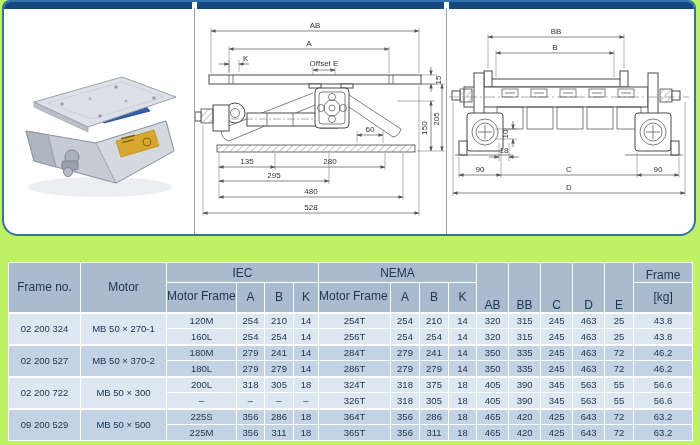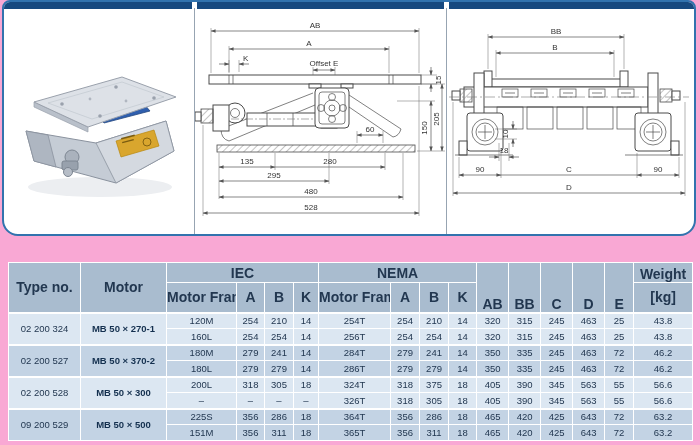--- a/index.html
+++ b/index.html
@@ -2,21 +2,21 @@
 <html style="--navy: #17497f; --panel-border: #3273ae; --hdr: #a9bccf; --row-light: #dce7f2; --row-med: #c3d3e4; --txt: #223750;"><head>
 <meta charset="utf-8">
 <style>
   :root{
     --navy:#17497f; --panel-border:#3273ae; --hdr:#a9bccf;
     --row-light:#dce7f2; --row-med:#c3d3e4; --txt:#223750;
   }
   *{box-sizing:border-box;margin:0;padding:0}
   html,body{background:#fff}
   body{font-family:"Liberation Sans",sans-serif;color:var(--txt)}
-  .page{position:relative;width:700px;height:445px;background:#f9a8d4;overflow:hidden}
+  .page{position:relative;width:700px;height:445px;background:#bef264;overflow:hidden}
 
   
   .drawings-panel{position:absolute;left:2px;top:0;width:694px;height:236px;
     border:2px solid var(--panel-border);border-radius:8px 8px 16px 16px;
     overflow:hidden;display:flex;background:#fff}
   .sec{position:relative;height:100%}
   .sec-photo{width:190px}
   .sec-side{width:251px}
   .sec-end{flex:1}
   .sec::before{content:"";position:absolute;top:0;height:7px;background:var(--navy)}
@@ -31,33 +31,33 @@
   .ext{stroke:#666;stroke-width:0.5;fill:none}
   .geo{stroke:#4a4a4a;stroke-width:1;fill:#fff}
   .geo2{stroke:#4a4a4a;stroke-width:0.7;fill:none}
   .cl{stroke:#777;stroke-width:0.6;fill:none}
 
   
   table.specs{position:absolute;left:8px;top:262px;width:684px;
     border-collapse:collapse;table-layout:fixed;font-size:9.5px;color:var(--txt)}
   table.specs th,table.specs td{border:1px solid #fff;padding:0;text-align:center;
     overflow:hidden;white-space:nowrap}
-  table.specs thead th{background:var(--hdr);font-weight:bold;font-size:14px}
+  table.specs thead th{background:var(--hdr);font-weight:normal;font-size:12px}
   tr.h1{height:20px} tr.h2{height:30px}
   th.h-part,th.h-type{text-align:left;vertical-align:middle}
   th.h-part{padding-left:14px} th.h-type{padding-left:10px;font-weight:bold}
   th.h-span2{vertical-align:bottom;padding-bottom:9px}
   th.h-weight{vertical-align:bottom;padding-bottom:3px}
   th.h-frame{white-space:pre-line;line-height:1.15}
   tbody tr{height:16px}
   tbody tr:first-child td{border-top:2px solid #fff}
   tbody.shade-light td{background:var(--row-light)}
   tbody.shade-med td{background:var(--row-med)}
   td.cell-part{text-align:left;padding-left:14px}
-  td.cell-type{text-align:left;padding-left:10px;font-weight:bold;color:#14304f}
+  td.cell-type{text-align:left;padding-left:10px;font-weight:normal;color:#14304f}
 </style>
 </head>
 <body>
 
 <div class="page">
 
   <div class="drawings-panel">
 
     <div class="sec sec-photo">
       <svg width="190" height="228" viewBox="0 0 190 228">
@@ -319,30 +319,30 @@
         <col style="width:28px">
       <col style="width:32px">
         <col style="width:32px">
         <col style="width:32px">
         <col style="width:32px">
       <col style="width:29px">
         <col style="width:59px">
     </colgroup>
     <thead>
       <tr class="h1">
-        <th rowspan="2" class="h-part">Type no.</th>
+        <th rowspan="2" class="h-part">Frame no.</th>
         <th rowspan="2" class="h-type">Motor</th>
         <th colspan="4">IEC</th>
         <th colspan="4">NEMA</th>
         <th rowspan="2" class="h-span2">AB</th>
         <th rowspan="2" class="h-span2">BB</th>
         <th rowspan="2" class="h-span2">C</th>
         <th rowspan="2" class="h-span2">D</th>
         <th rowspan="2" class="h-span2">E</th>
-        <th class="h-weight">Weight</th>
+        <th class="h-weight">Frame</th>
       </tr>
       <tr class="h2">
         <th class="h-frame">Motor
 Frame Size</th>
         <th>A</th>
         <th>B</th>
         <th>K</th>
         <th class="h-frame">Motor
 Frame Size</th>
         <th>A</th>
@@ -418,21 +418,21 @@
           <td>350</td>
           <td>335</td>
           <td>245</td>
           <td>463</td>
           <td>72</td>
           <td>46.2</td>
         </tr>
       </tbody>
       <tbody class="shade-light">
         <tr>
-          <td class="cell-part" rowspan="2">02 200 528</td>
+          <td class="cell-part" rowspan="2">02 200 722</td>
           <td class="cell-type" rowspan="2">MB 50 × 300</td>
           <td>200L</td>
           <td>318</td>
           <td>305</td>
           <td>18</td>
           <td>324T</td>
           <td>318</td>
           <td>375</td>
           <td>18</td>
           <td>405</td>
@@ -472,21 +472,21 @@
           <td>286</td>
           <td>18</td>
           <td>465</td>
           <td>420</td>
           <td>425</td>
           <td>643</td>
           <td>72</td>
           <td>63.2</td>
         </tr>
         <tr>
-          <td>151M</td>
+          <td>225M</td>
           <td>356</td>
           <td>311</td>
           <td>18</td>
           <td>365T</td>
           <td>356</td>
           <td>311</td>
           <td>18</td>
           <td>465</td>
           <td>420</td>
           <td>425</td>

